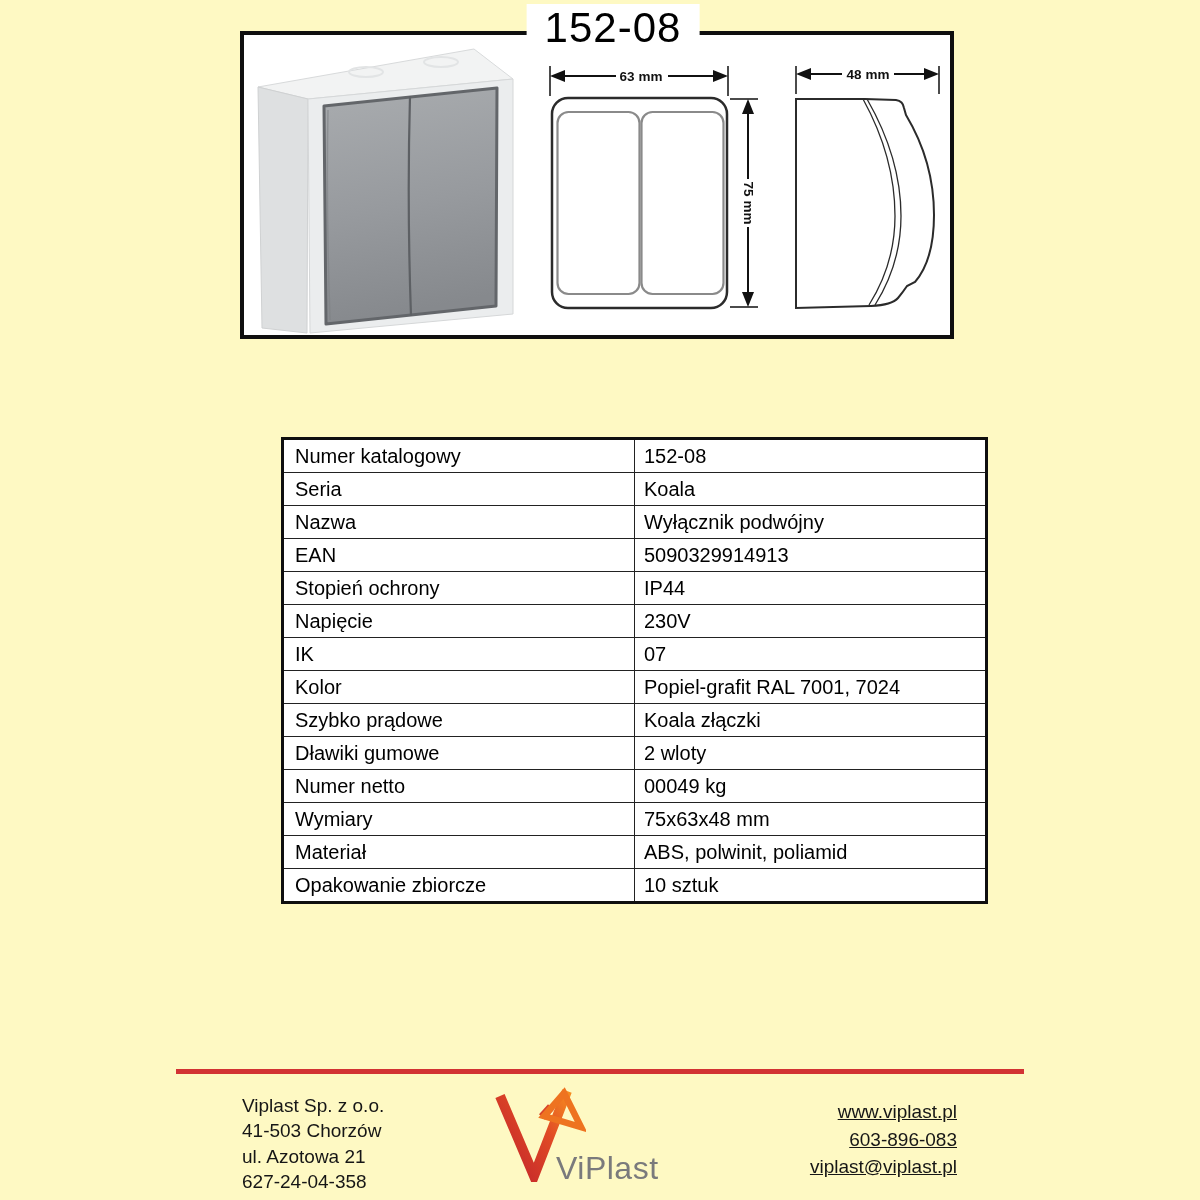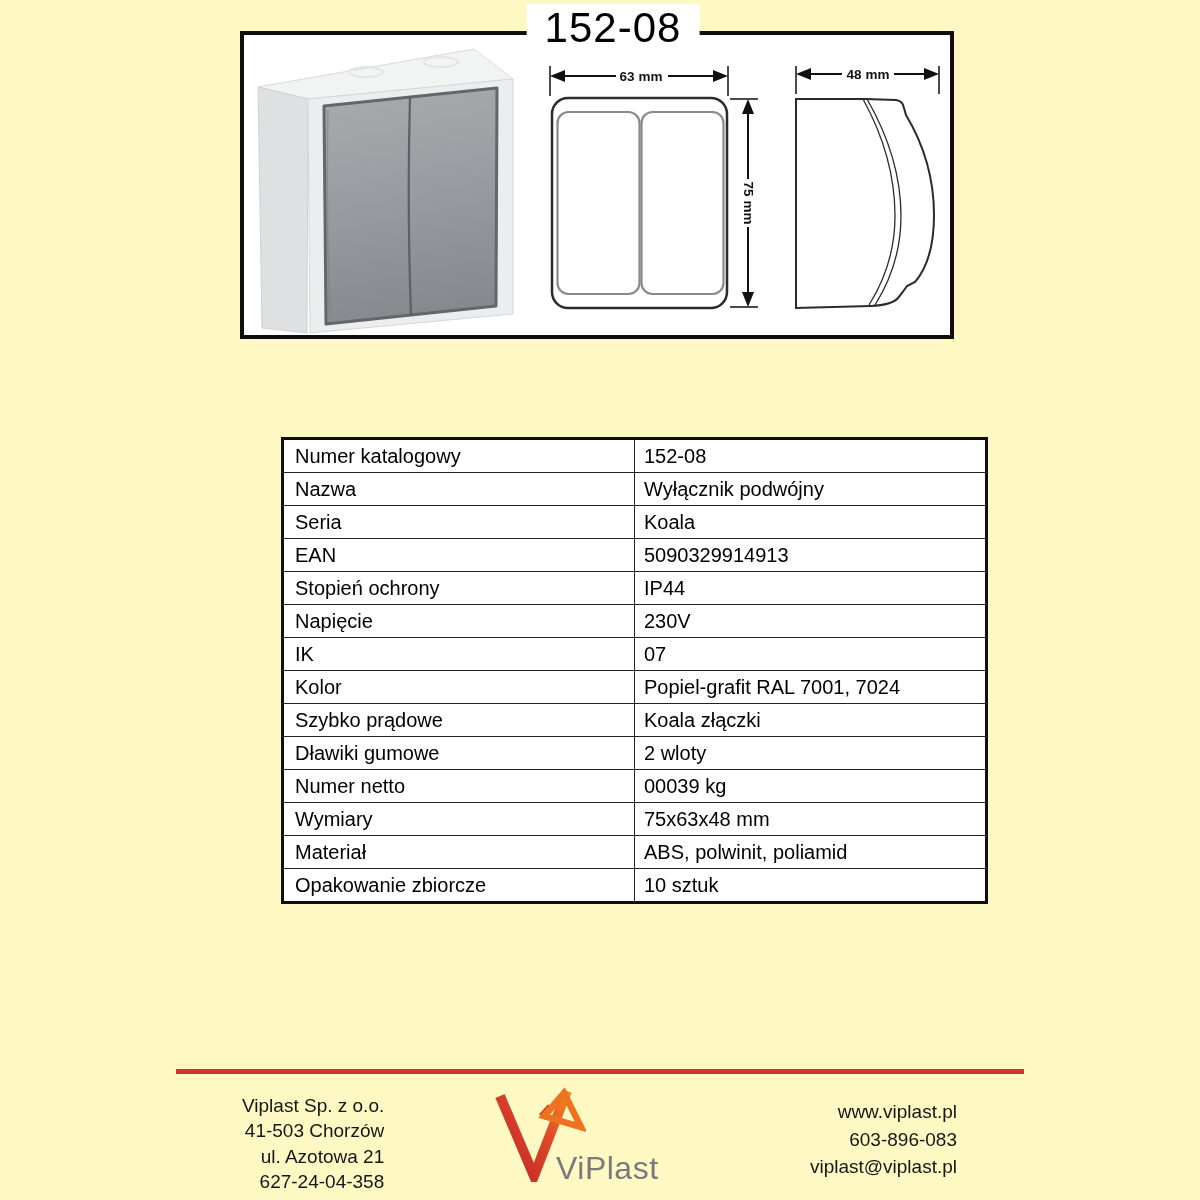--- a/index.html
+++ b/index.html
@@ -15,22 +15,22 @@
   
   table.spec{position:absolute;left:245px;top:437px;width:707px;border-collapse:collapse;
              table-layout:fixed;background:#fff;border:3px solid #0f0f0f;margin-left:36px;}
   table.spec td{border:1px solid #222;height:32px;font-size:20px;vertical-align:middle;
                 padding:0 6px 0 11px;white-space:nowrap;overflow:hidden;}
   table.spec td.lbl{width:333px;}
   table.spec td.val{padding-left:9px;}
 
   
   .footer-rule{left:176px;top:1069px;width:848px;height:5px;}
-  .company{left:242px;top:1093px;font-size:19px;line-height:25.4px;color:#161616;text-align:right;}
-  .contact{left:737px;top:1098px;width:220px;font-size:19px;line-height:27.5px;color:#161616;text-align:right;}
+  .company{left:242px;top:1093px;font-size:19px;line-height:25.4px;color:#161616;text-align:left;}
+  .contact{left:737px;top:1098px;width:220px;font-size:19px;line-height:27.5px;color:#161616;text-align:right;text-decoration:underline;}
   .logo-text{left:556px;top:1150px;font-size:32px;color:#7a7a7c;letter-spacing:0.5px;}
   .logo-mark{left:494px;top:1086px;}
   .dimtext{font-size:13.5px;font-weight:bold;fill:#111;}
 </style>
 </head>
 <body>
 
 <div class="page">
 
   <div class="abs page-title">152-08</div>
@@ -98,26 +98,26 @@
     </svg>
   </div>
 
   <table class="spec">
     <tbody>
       <tr>
           <td class="lbl">Numer katalogowy</td>
           <td class="val">152-08</td>
         </tr>
       <tr>
+          <td class="lbl">Seria</td>
+          <td class="val">Koala</td>
+        </tr>
+      <tr>
           <td class="lbl">Nazwa</td>
           <td class="val">Wyłącznik podwójny</td>
-        </tr>
-      <tr>
-          <td class="lbl">Seria</td>
-          <td class="val">Koala</td>
         </tr>
       <tr>
           <td class="lbl">EAN</td>
           <td class="val">5090329914913</td>
         </tr>
       <tr>
           <td class="lbl">Stopień ochrony</td>
           <td class="val">IP44</td>
         </tr>
       <tr>
@@ -135,21 +135,21 @@
       <tr>
           <td class="lbl">Szybko prądowe</td>
           <td class="val">Koala złączki</td>
         </tr>
       <tr>
           <td class="lbl">Dławiki gumowe</td>
           <td class="val">2 wloty</td>
         </tr>
       <tr>
           <td class="lbl">Numer netto</td>
-          <td class="val">00039 kg</td>
+          <td class="val">00049 kg</td>
         </tr>
       <tr>
           <td class="lbl">Wymiary</td>
           <td class="val">75x63x48 mm</td>
         </tr>
       <tr>
           <td class="lbl">Materiał</td>
           <td class="val">ABS, polwinit, poliamid</td>
         </tr>
       <tr>

